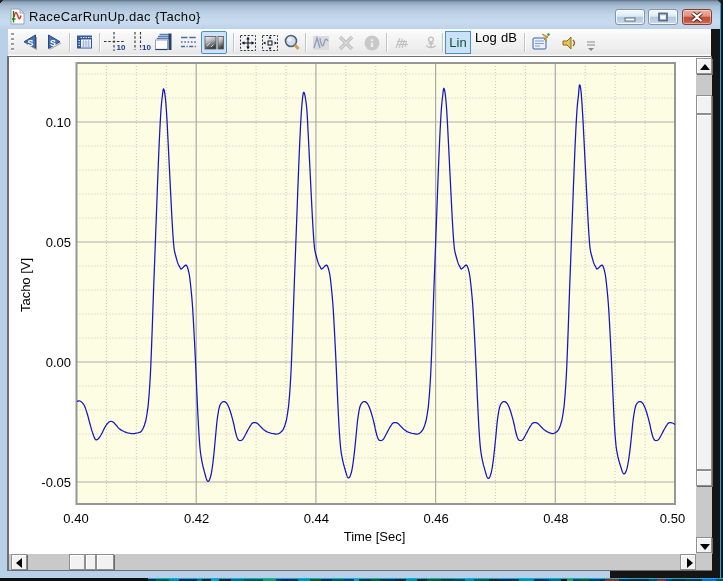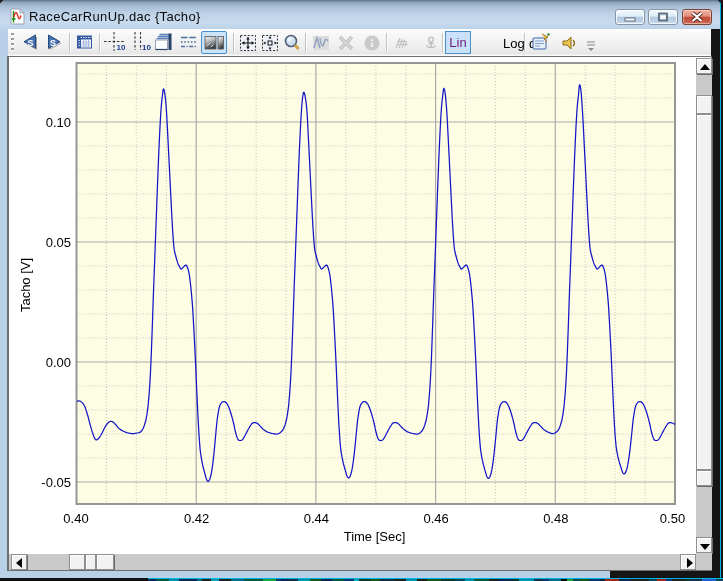--- a/index.html
+++ b/index.html
@@ -23,23 +23,23 @@
 #toolbar { position:absolute; left:8px; top:29px; width:703px; height:27px;
   background:linear-gradient(180deg,#ffffff 0%,#f7f7f7 20%,#eeeeee 70%,#e2e2e2 100%); box-shadow: inset 0 -1.5px 0 #fafafa; }
 .tsep { position:absolute; top:4px; width:1px; height:19px; background:#c3c3c3;
   box-shadow:1px 0 0 #ffffff; }
 .tico { position:absolute; top:3px; }
 #grip { position:absolute; left:3px; top:4px; width:3px; height:19px;
   background:repeating-linear-gradient(180deg,#9b9b9b 0 2px,#ffffff 2px 3px, transparent 3px 5px); }
 #selbtn1 { position:absolute; left:193px; top:2px; width:26px; height:23px;
   border:1px solid #4a90c8; border-radius:2px; background:#cbe4fa; }
 #linbtn { position:absolute; left:437px; top:2px; width:26px; height:23px;
-  border:1px solid #4a90c8; background:#c9e2f9; font-size:13px; color:#701a75;
+  border:1px solid #4a90c8; background:#c9e2f9; font-size:13px; color:#14532d;
   text-align:center; line-height:21px; }
-.ttext { position:absolute; top:7px; font-size:13px; color:#000;margin-left:28px; }
+.ttext { position:absolute; top:1px; font-size:13px; color:#000; }
 #client { position:absolute; left:7px; top:56px; width:705px; height:515px;
   border:1px solid #6f6f6f; border-left-width:2px; background:#ffffff; }
 #chart { position:absolute; left:0px; top:0px; }
 .sb-btn { position:absolute; background:#f2f2f2; border:1px solid #8f8f8f;
   box-shadow:inset 1px 1px 0 #ffffff, 1px 1px 0 #6a6a6a; }
 #vsb { position:absolute; left:687px; top:1px; width:16px; height:495px; background:#c9c9c9; }
 #hsb { position:absolute; left:0px; top:497px; width:688px; height:16px; background:#c9c9c9; }
 #corner { position:absolute; left:687px; top:496px; width:16px; height:17px; background:#c9c9c9; }
 .tri { position:absolute; width:0; height:0; }
 #notch { position:absolute; left:0; top:0; width:4px; height:4px;

